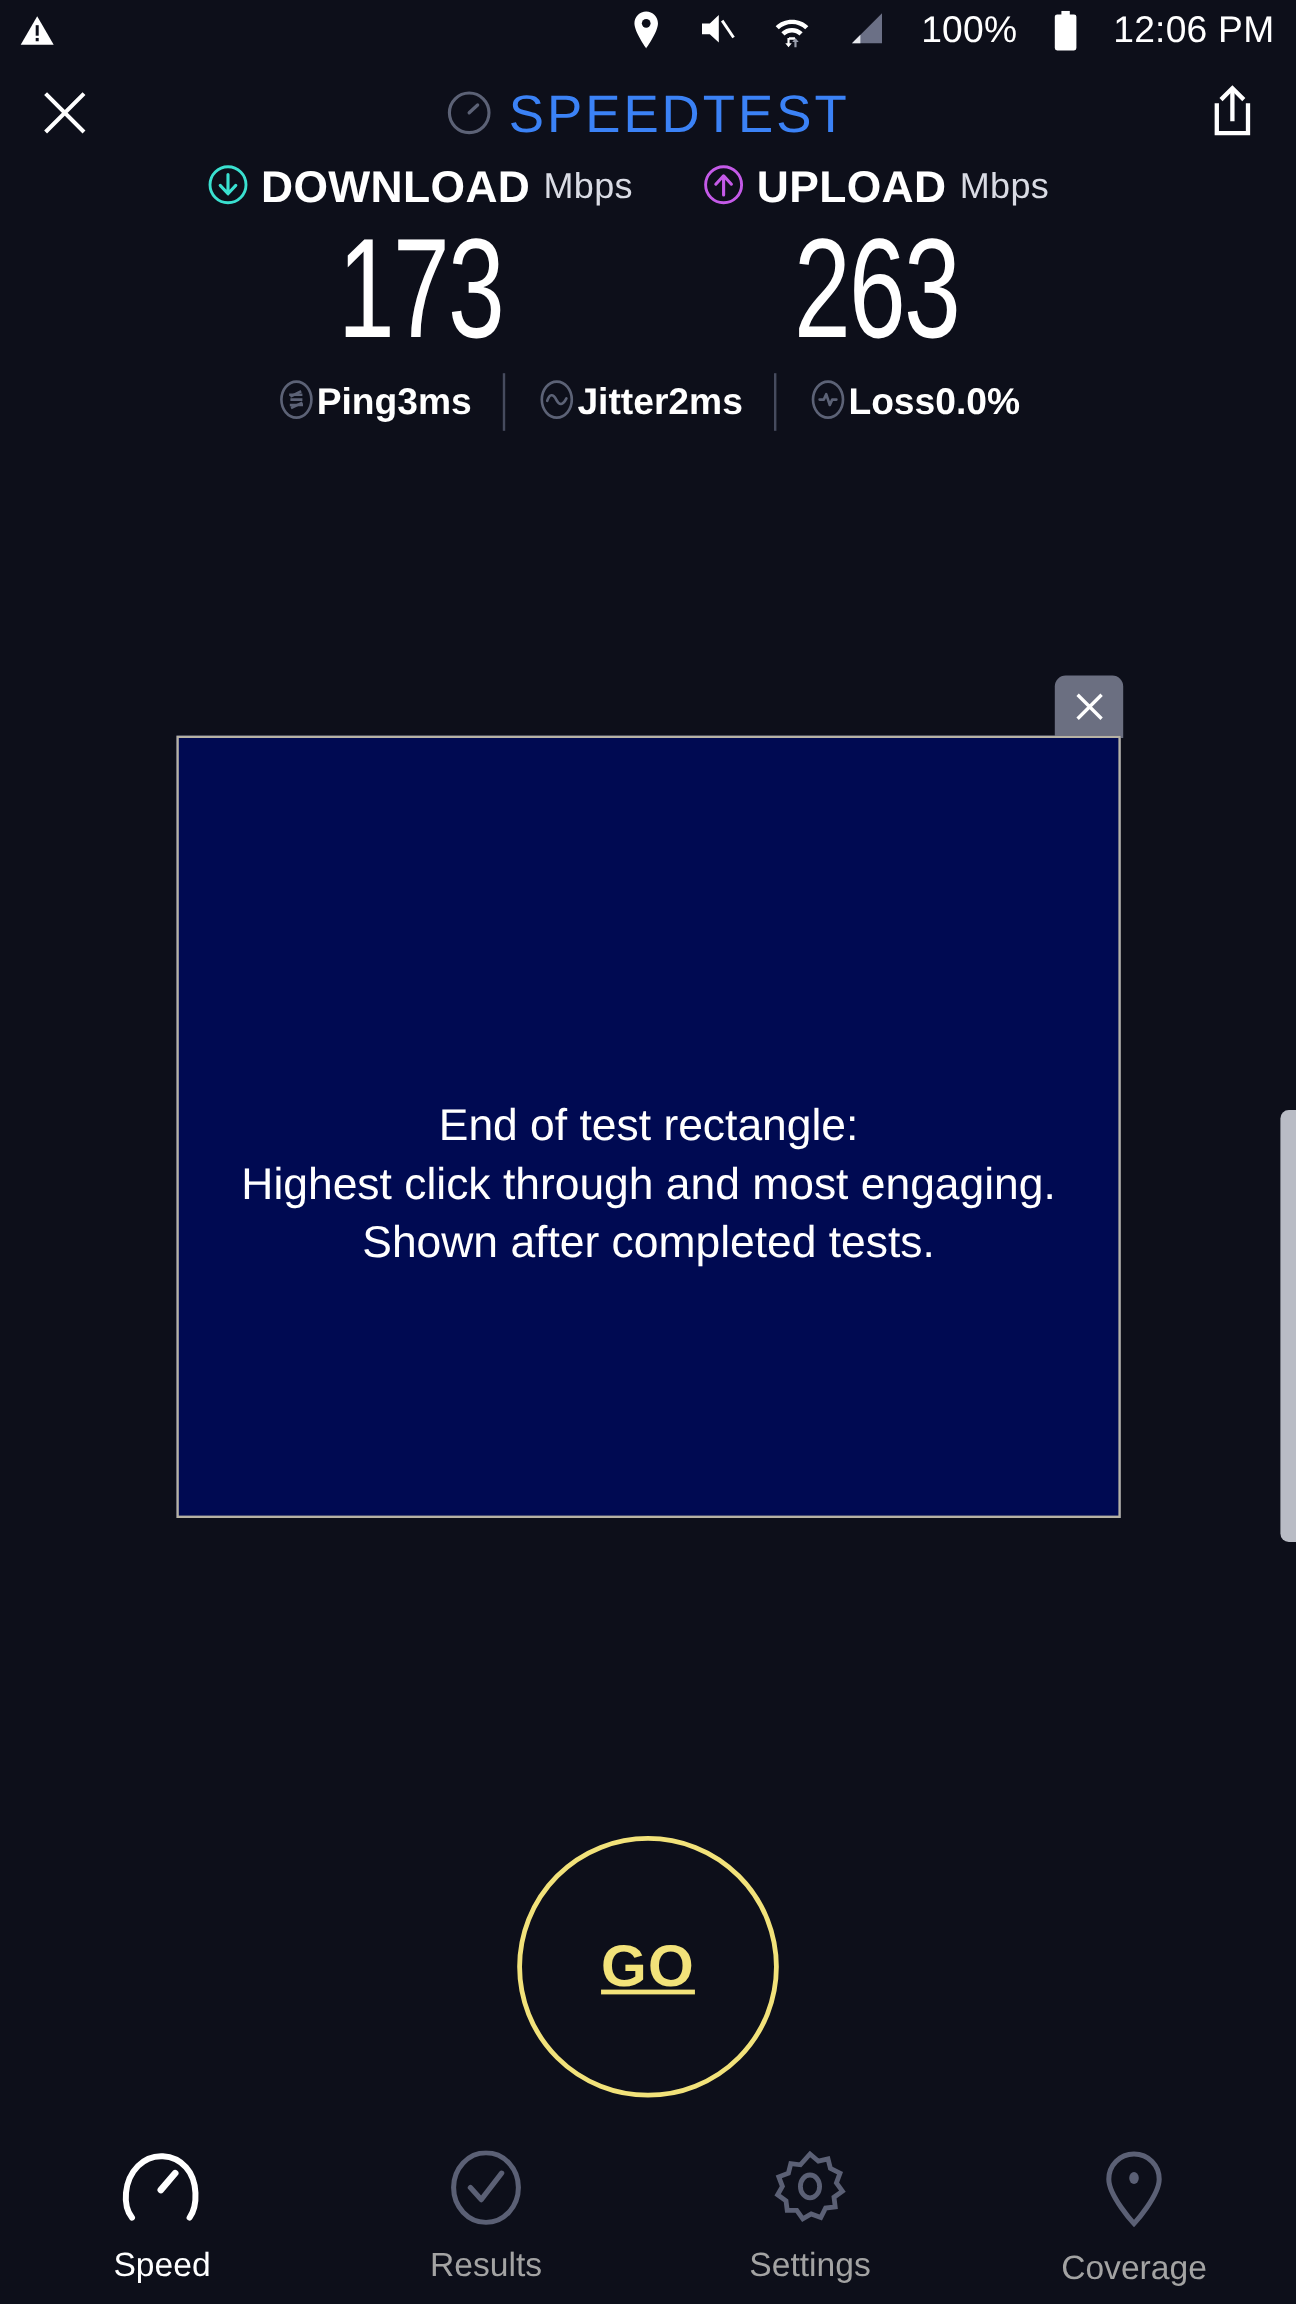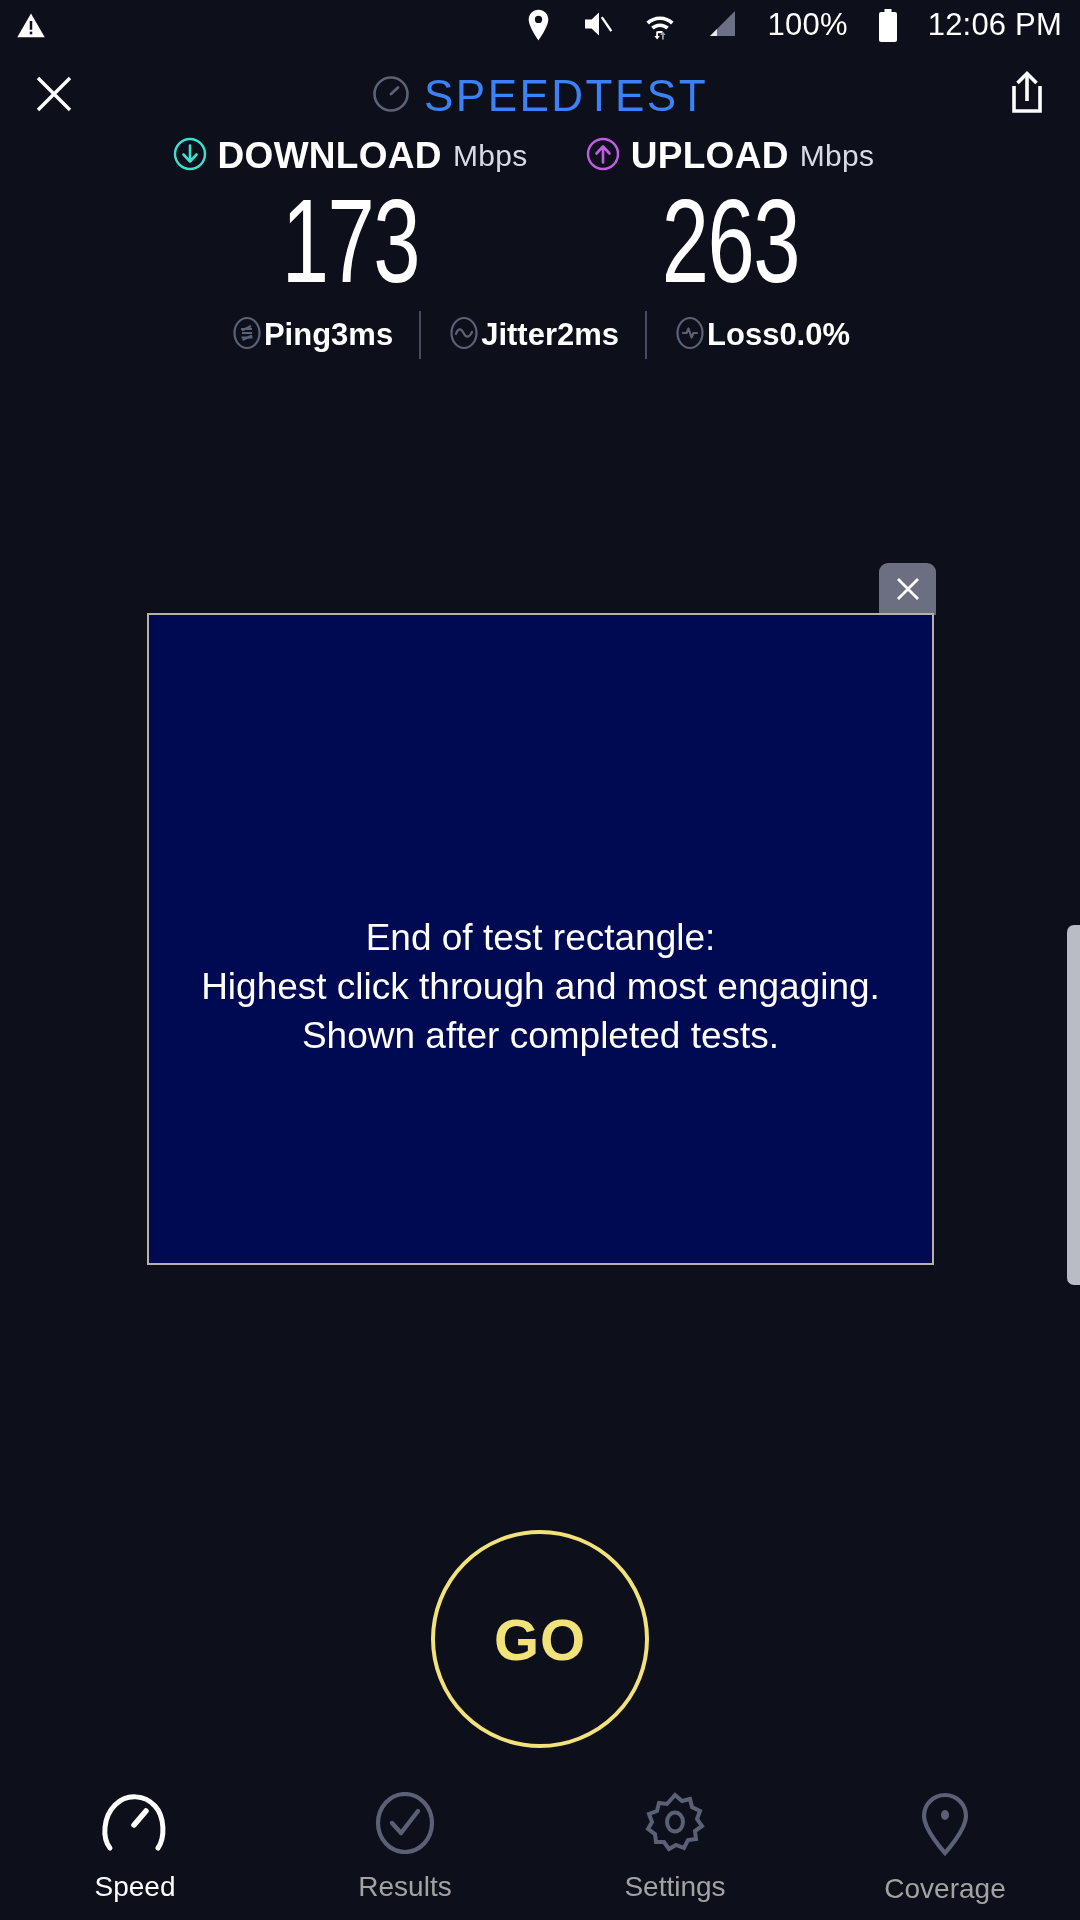--- a/index.html
+++ b/index.html
@@ -208,25 +208,26 @@
     top: 1530px;
     width: 218px;
     height: 218px;
     border: 4px solid #f2e27a;
     border-radius: 50%;
     display: flex;
     align-items: center;
     justify-content: center;
   }
   #go-label {
-    font-size: 58px;
+    font-size: 49px;
     font-weight: 700;
     color: #f2e27a;
     letter-spacing: 1px;
     font-family: "Liberation Sans", sans-serif;
+    text-decoration: underline;
   }
 
   
   #bottomnav {
     position: absolute;
     bottom: 0; left: 0;
     width: 1080px;
     height: 138px;
     display: flex;
     align-items: flex-start;

